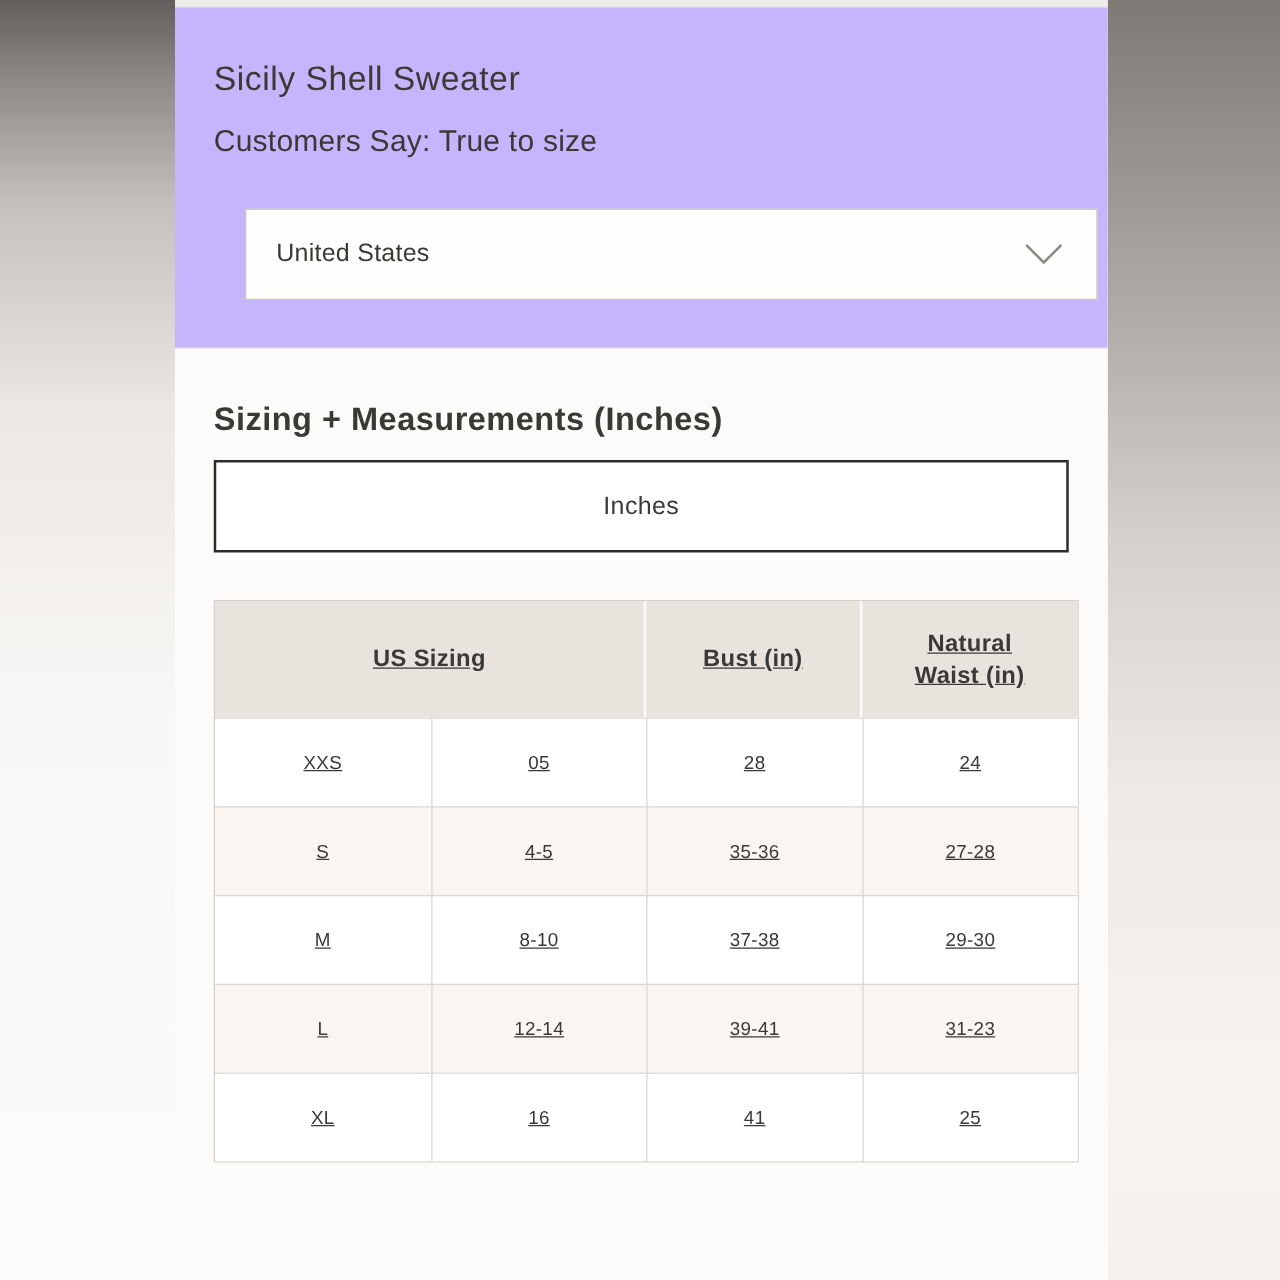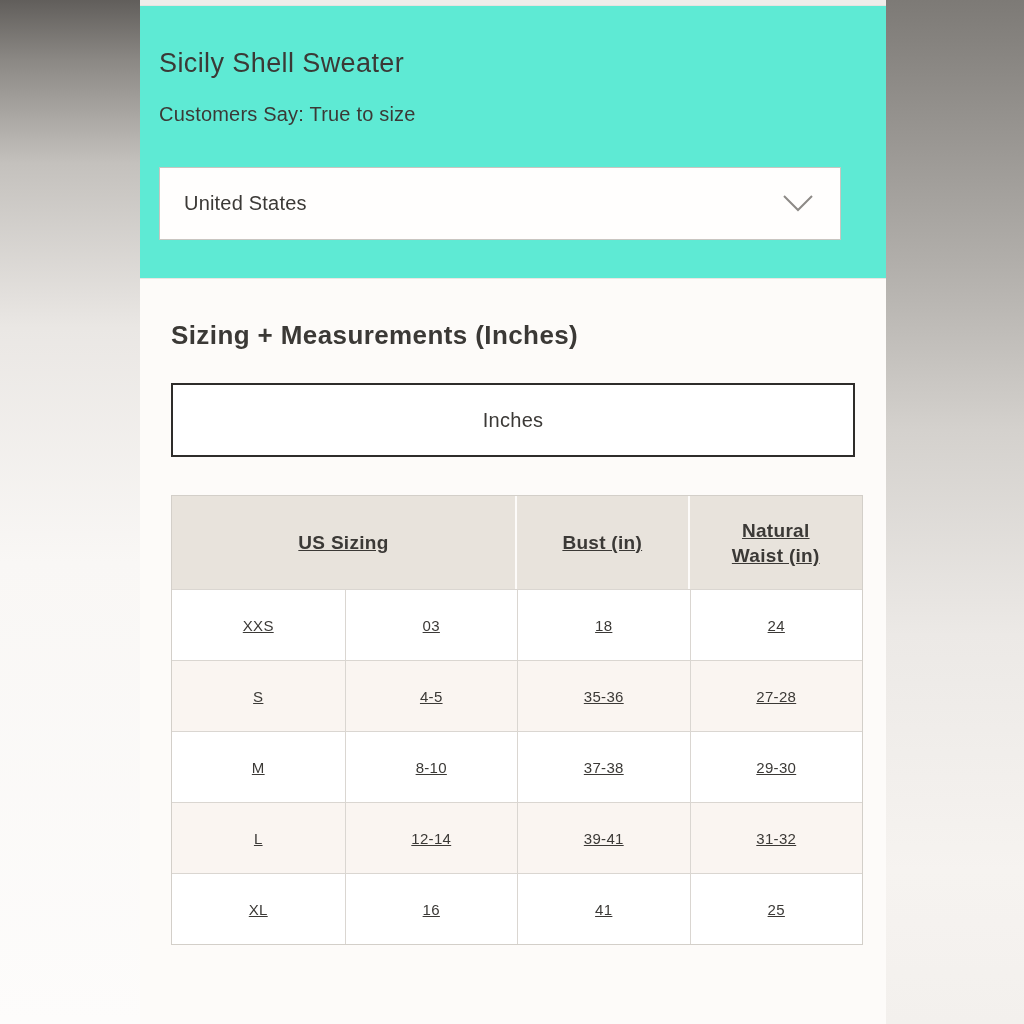--- a/index.html
+++ b/index.html
@@ -40,69 +40,70 @@
     background: #fdfbf9;
   }
   .panel-topbar {
     height: 5px;
     background: #efedea;
     border-bottom: 1px solid #e7e4e0;
   }
   .top-section {
     box-sizing: border-box;
     height: 273px;
-    padding: 41px 31px 0 19px;
-    background: #5eead4;
+    padding: 41px 31px 0 31px;
+    background: #c4b5fd;
     border-bottom: 1px solid #e9e6e2;
   }
   .product-title {
     margin: 0;
     font-size: 27px;
     line-height: 32px;
     font-weight: 300;
     letter-spacing: 0.4px;
   }
   .fit-note {
     margin: 23px 0 0 0;
-    font-size: 20px;
+    font-size: 24px;
     line-height: 24px;
     font-weight: 400;
     letter-spacing: 0.2px;
   }
   .country-select {
     box-sizing: border-box;
     margin-top: 41px;
     width: 682px;
     height: 73px;
     background: #fffefd;
     border: 1px solid #c9c5c0;
     display: flex;
     align-items: center;
     justify-content: space-between;
     padding: 0 27px 0 24px;
     cursor: pointer;
+    margin-left: 25px;
   }
   .country-select .value {
     font-size: 20px;
     letter-spacing: 0.2px;
   }
   .bottom-section {
     box-sizing: border-box;
     padding: 41px 31px 0 31px;
     background: #fdfbf9;
   }
   .sizing-heading {
     margin: 0;
     font-size: 26px;
     line-height: 30px;
     font-weight: 700;
     letter-spacing: 0.4px;
   }
   .toggle-row {
-    margin-top: 33px;
+    margin-top: 18px;
     display: flex;
     gap: 22px;
     width: 684px;
   }
   .unit-toggle {
     flex: 1;
     height: 74px;
     box-sizing: border-box;
     background: #ffffff;
     border: 1px solid #d4d0cb;
@@ -189,41 +190,41 @@
       <thead>
         <tr>
           <th colspan="2">US Sizing</th>
           <th>Bust (in)</th>
           <th>Natural Waist (in)</th>
         </tr>
       </thead>
       <tbody>
           <tr>
             <td>XXS</td>
-            <td>03</td>
-            <td>18</td>
+            <td>05</td>
+            <td>28</td>
             <td>24</td>
           </tr>
           <tr>
             <td>S</td>
             <td>4-5</td>
             <td>35-36</td>
             <td>27-28</td>
           </tr>
           <tr>
             <td>M</td>
             <td>8-10</td>
             <td>37-38</td>
             <td>29-30</td>
           </tr>
           <tr>
             <td>L</td>
             <td>12-14</td>
             <td>39-41</td>
-            <td>31-32</td>
+            <td>31-23</td>
           </tr>
           <tr>
             <td>XL</td>
             <td>16</td>
             <td>41</td>
             <td>25</td>
           </tr>
         </tbody>
     </table>
   </section>

